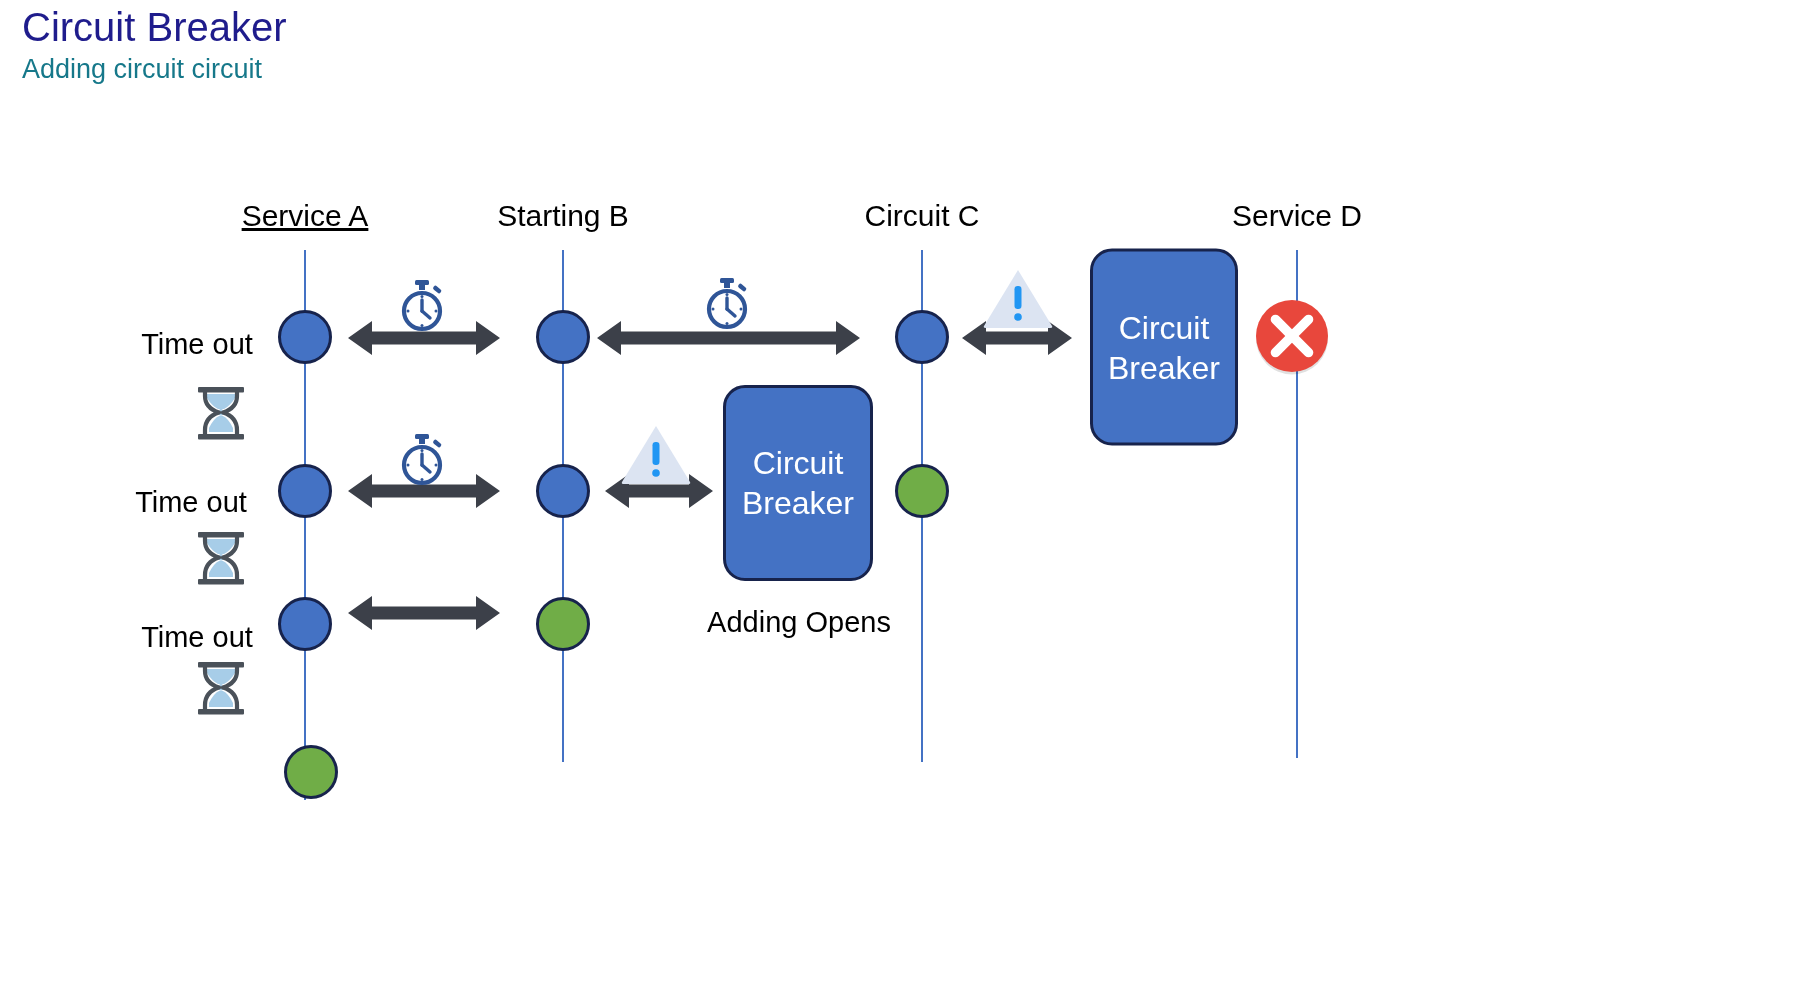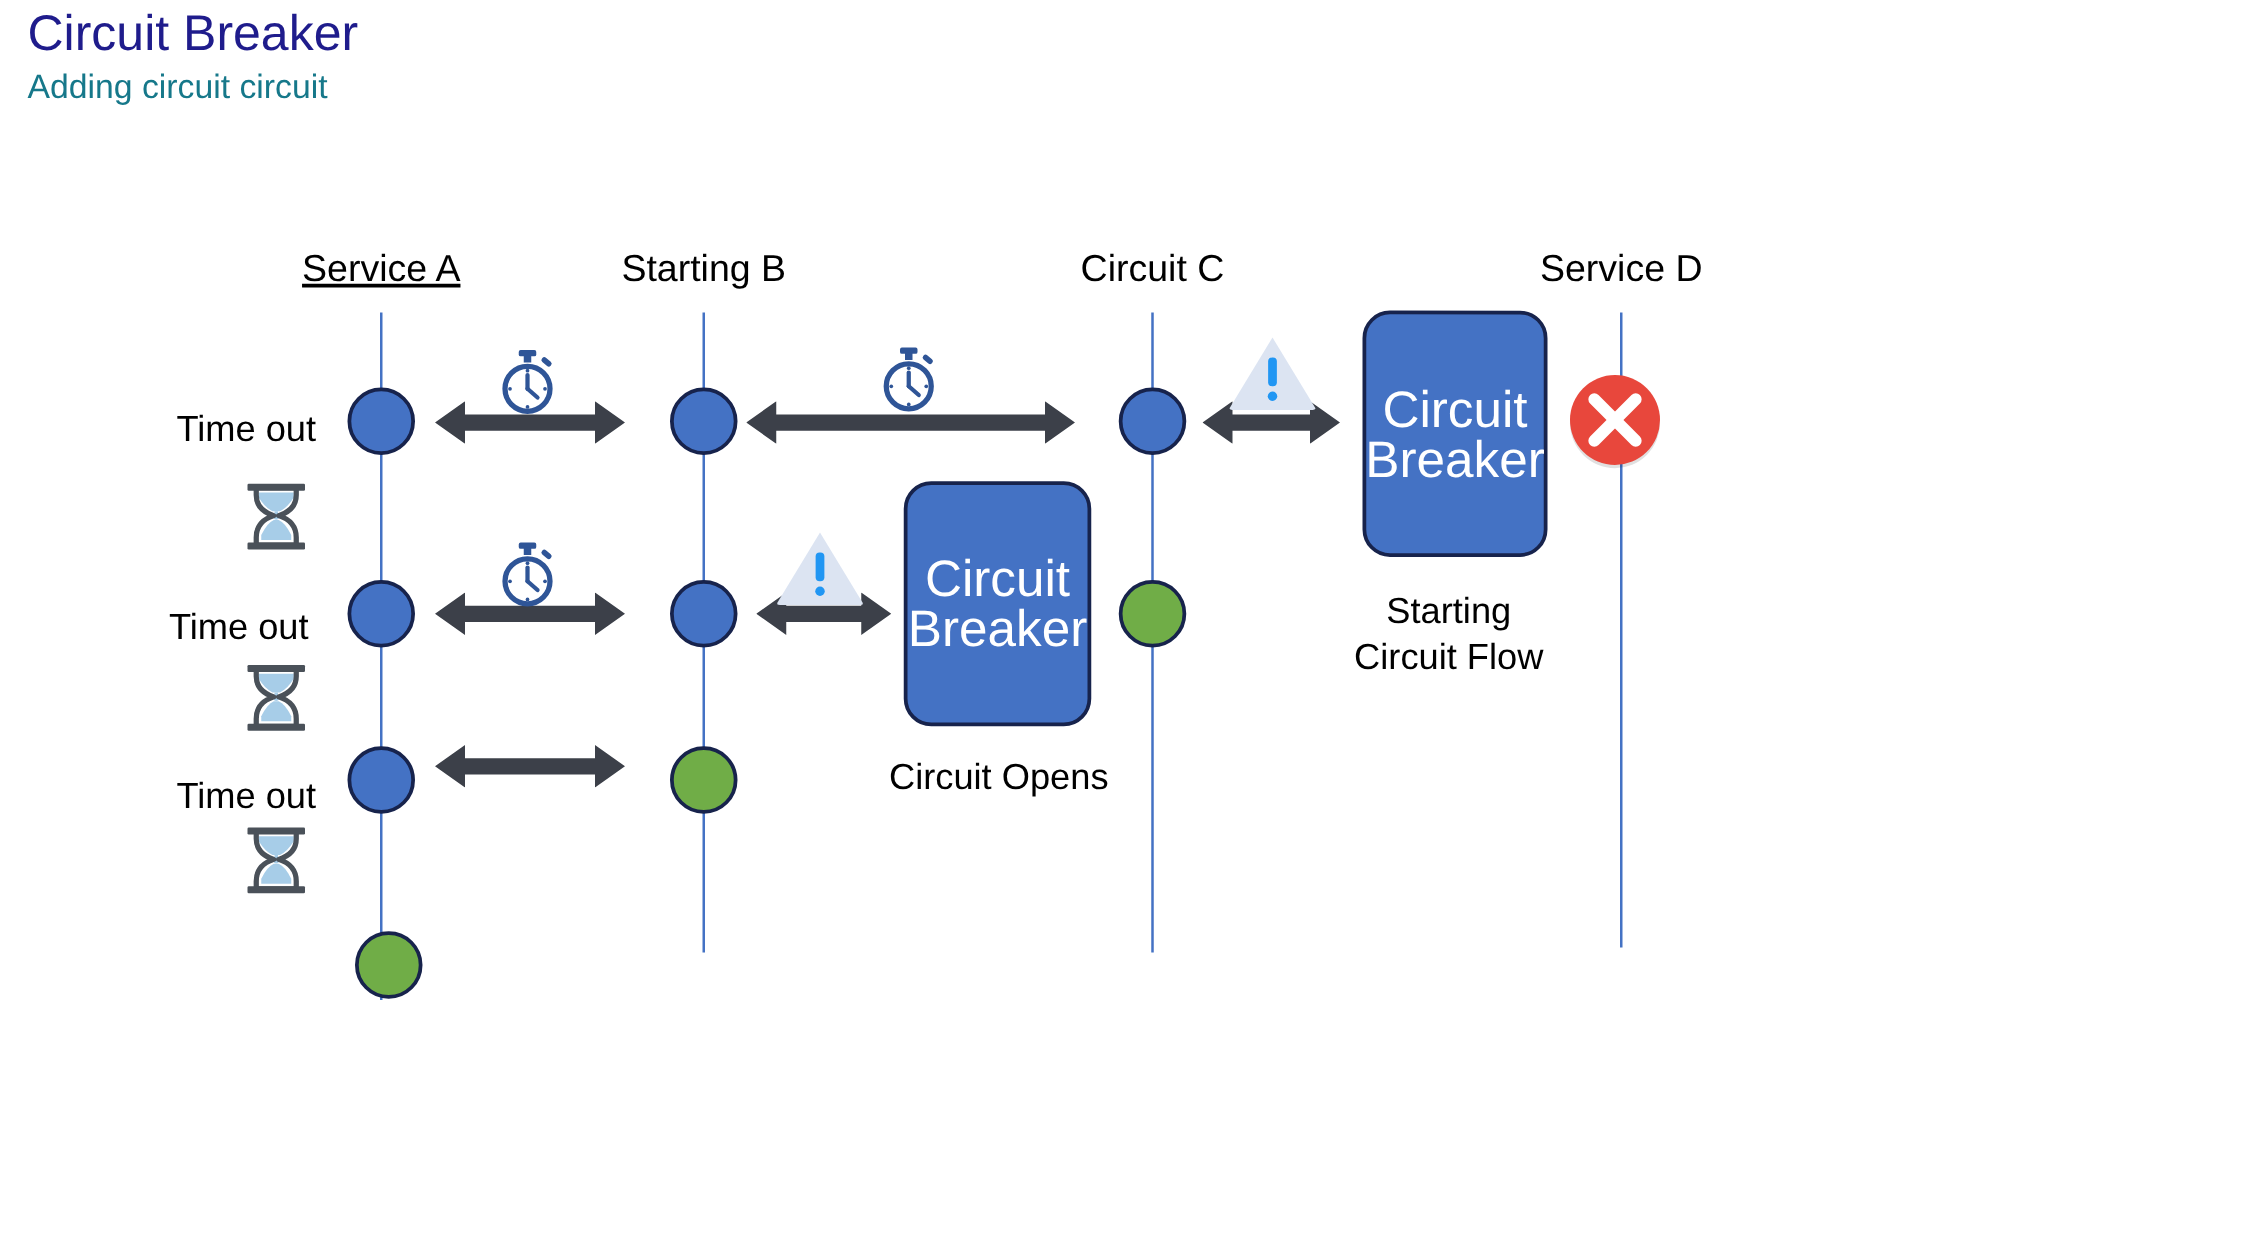--- a/index.html
+++ b/index.html
@@ -101,21 +101,21 @@
   .cb-box {
     position: absolute;
     background: #4472C4;
     border: 3px solid #17234C;
     border-radius: 22px;
     box-sizing: border-box;
     display: flex;
     align-items: center;
     justify-content: center;
     color: #ffffff;
-    font-size: 41px;
+    font-size: 32px;
     line-height: 40px;
     text-align: center;
     white-space: pre-line;
     transform: translate(-50%, -50%);
   }
 
   
   .icon {
     position: absolute;
     transform: translate(-50%, -50%);
@@ -268,23 +268,21 @@
         <rect x="12" y="56" width="46" height="5.5" rx="1" fill="#4A5159"></rect>
       </svg>
     </div>
     <div class="timeout-label" style="left: 197px; top: 344px;">Time out</div>
     <div class="timeout-label" style="left: 191px; top: 502px;">Time out</div>
     <div class="timeout-label" style="left: 197px; top: 637px;">Time out</div>
     <div class="cb-box" style="left: 1164px; top: 347px; width: 148px; height: 197px; background: rgb(68, 114, 196); border-color: rgb(23, 35, 76); color: rgb(255, 255, 255);">Circuit
 Breaker</div>
     <div class="cb-box" style="left: 798px; top: 483px; width: 150px; height: 196px; background: rgb(68, 114, 196); border-color: rgb(23, 35, 76); color: rgb(255, 255, 255);">Circuit
 Breaker</div>
-    <div class="caption" style="left: 799px; top: 604px;">Circuit Opens</div>
-    <div class="caption" style="left: 1159px; top: 471px;">Starting
-Circuit Flow</div>
+    <div class="caption" style="left: 799px; top: 604px;">Adding Opens</div>
     <div class="icon" style="left: 1292px; top: 336px;">
       <svg width="80" height="80" viewBox="0 0 80 80">
         <circle cx="40" cy="42.5" r="36" fill="rgba(0,0,0,0.12)"></circle>
         <circle cx="40" cy="40" r="36" fill="#E8473C"></circle>
         <line x1="23.439999999999998" y1="23.439999999999998" x2="56.56" y2="56.56" stroke="#ffffff" stroke-width="9.5" stroke-linecap="round"></line>
         <line x1="56.56" y1="23.439999999999998" x2="23.439999999999998" y2="56.56" stroke="#ffffff" stroke-width="9.5" stroke-linecap="round"></line>
       </svg>
     </div>
   </div>
 

